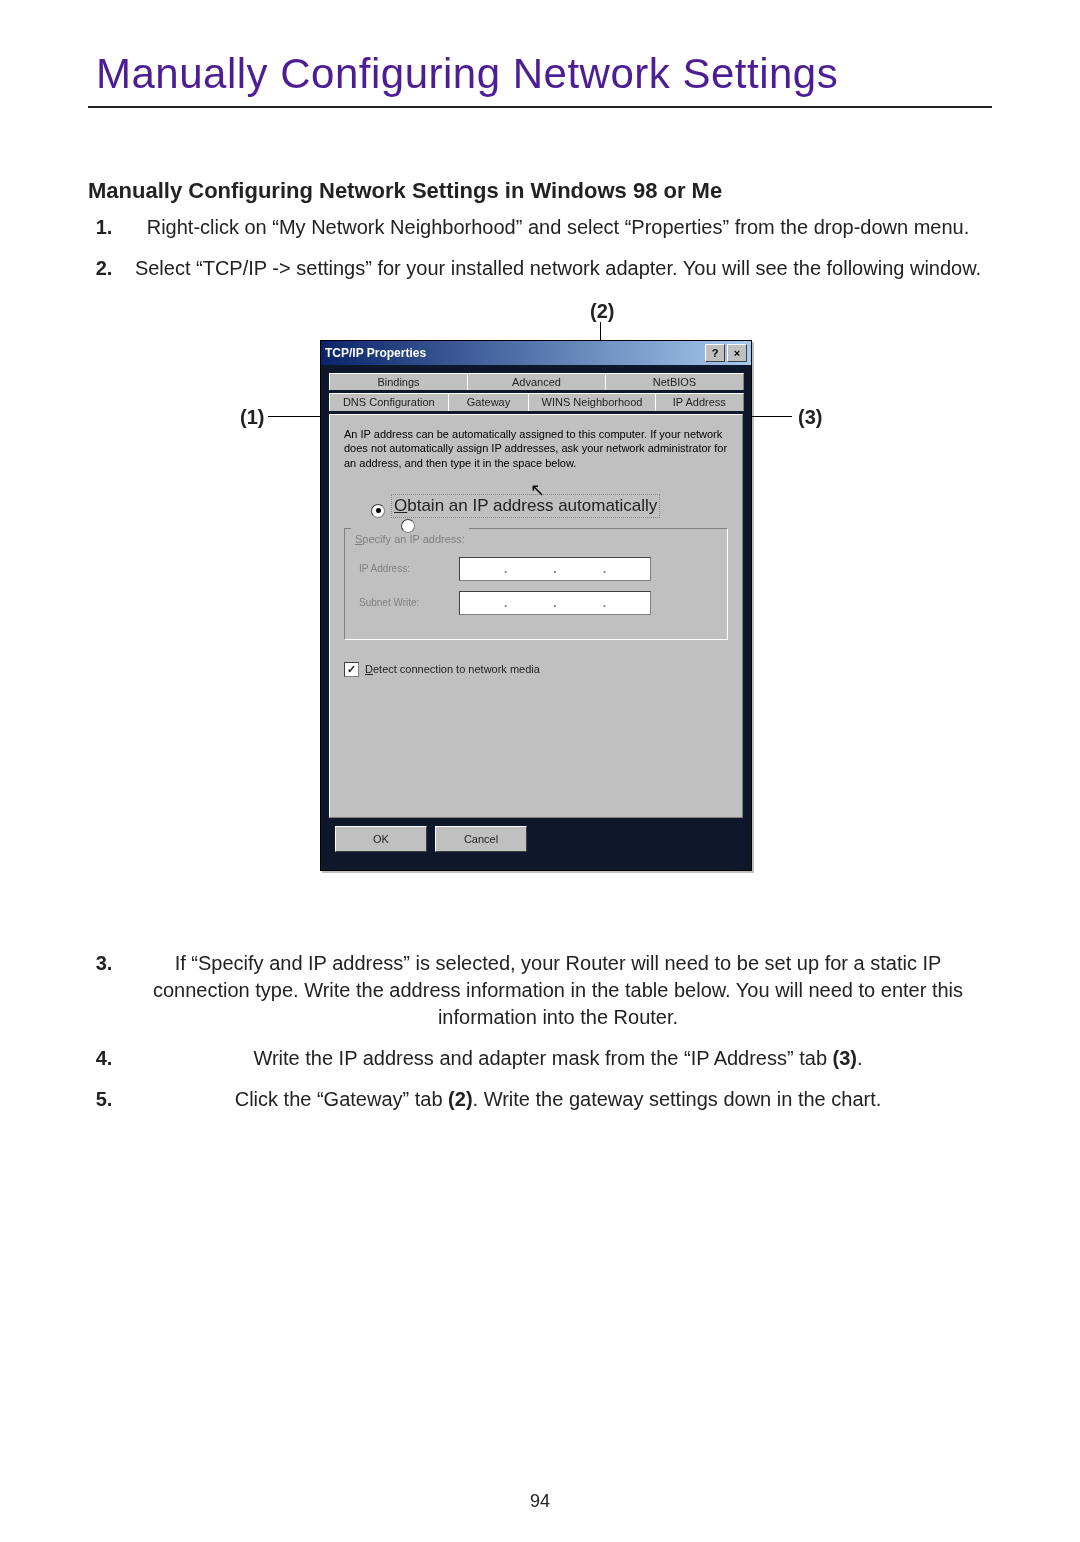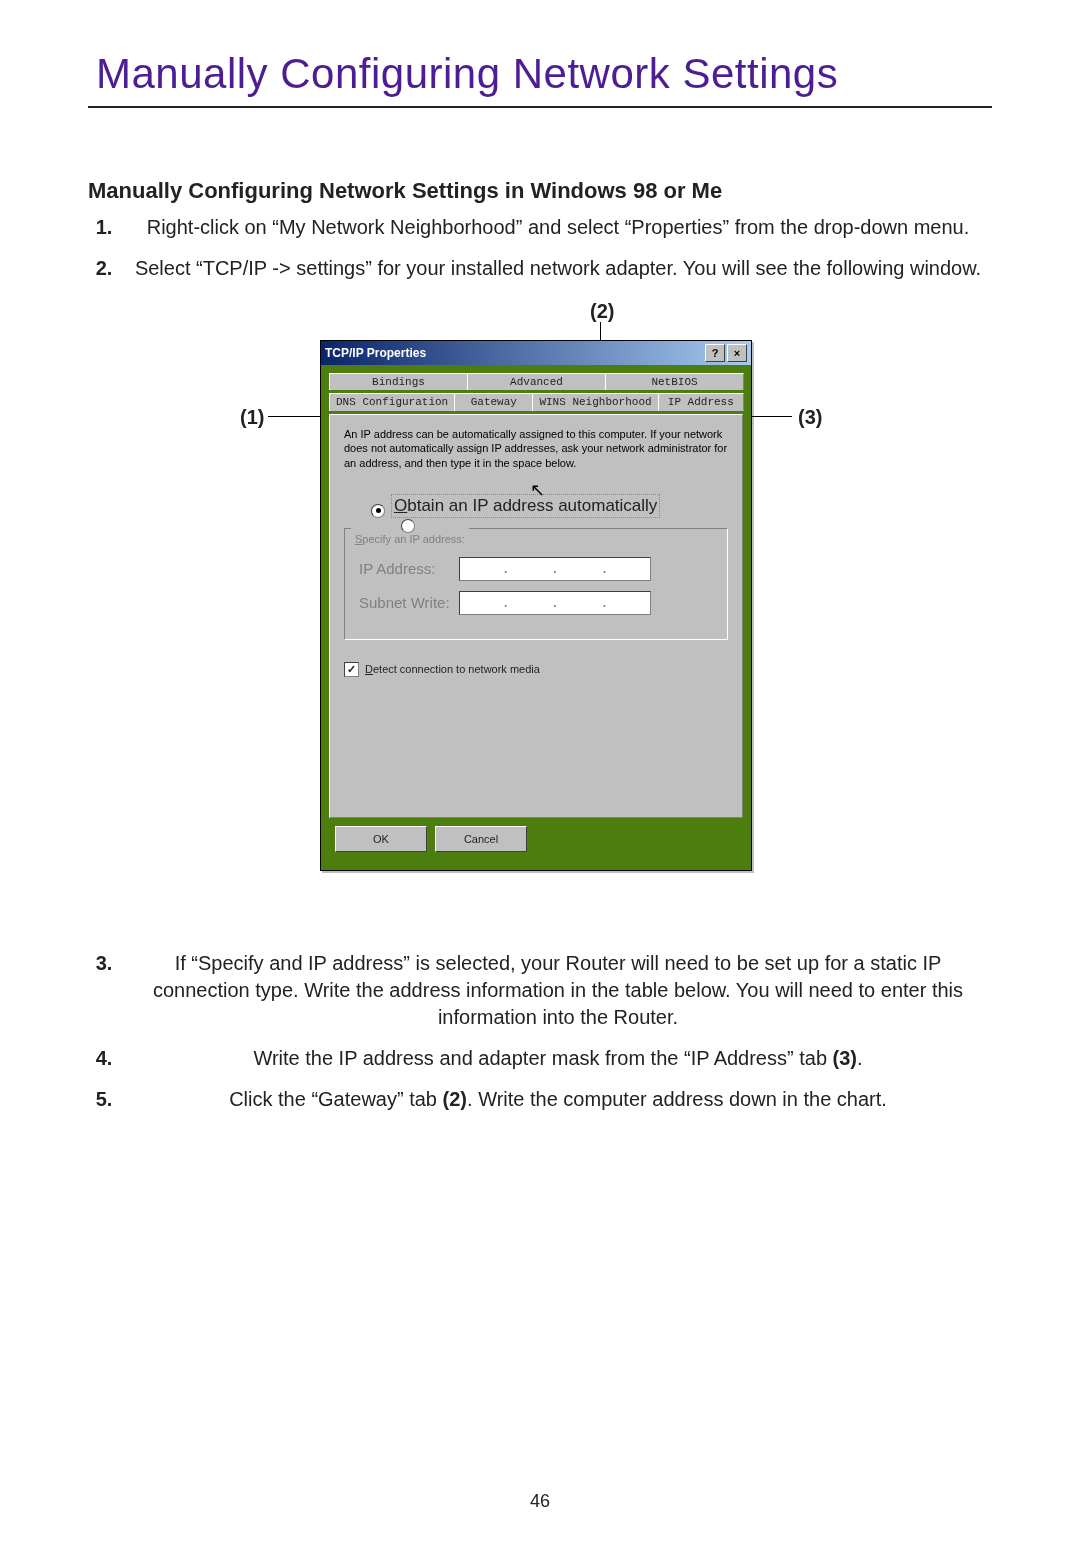--- a/index.html
+++ b/index.html
@@ -62,21 +62,21 @@
   .callout-line-v {
     position: absolute;
     border-left: 1.5px solid #000;
   }
   
   .win98 {
     position: absolute;
     left: 80px;
     top: 40px;
     width: 430px;
-    background: #4d7c0f;
+    background: #0f172a;
     border: 1px solid #000;
     box-shadow: 2px 2px 0 rgba(0,0,0,.25);
     font-family: Tahoma, Arial, sans-serif;
     font-size: 12px;
   }
   .titlebar {
     background: linear-gradient(to right, #0a246a, #a6caf0);
     color: #fff;
     font-weight: 700;
     padding: 3px 4px;
@@ -112,21 +112,20 @@
     background: #c0c0c0;
     border: 1px solid #fff;
     border-right-color:#808080;
     border-bottom: none;
     font-size: 11px;
     padding: 2px 6px;
     margin-right: -1px;
     white-space: nowrap;
     flex: 1;
     text-align: center;
-    font-family: Liberation Mono, monospace;
   }
   .tab.active {
     background:#c0c0c0;
     position: relative;
     z-index:2;
     border-bottom: 1px solid #c0c0c0;
   }
   .tabcontent {
     border: 1px solid #fff;
     border-right-color:#808080; border-bottom-color:#808080;
@@ -153,21 +152,21 @@
     position: relative;
     color:#808080;
   }
   .group .legend {
     position:absolute; top:-10px; left:6px;
     background:#c0c0c0; padding:0 4px;
     display:flex;align-items:center;font-size:11px;flex-direction:column;
   }
   .group .legend .radio-dot{margin-right:4px;}
   .field-row {display:flex;align-items:center;margin:10px 0;}
-  .field-label{width:100px;font-size:15px;color:#808080;}
+  .field-label{width:100px;font-size:10px;color:#808080;}
   .ip-input {
     width:190px;height:22px;background:#fff;
     border:1px solid #808080;border-top-color:#404040;border-left-color:#404040;
     display:flex;align-items:center;justify-content:space-evenly;
     color:#808080;font-weight:700;
   }
   .ip-input span{flex:1;text-align:center;}
   .ip-input .sep{flex:0;padding:0 2px;}
   .chk-row{display:flex;align-items:center;margin-top:22px;font-size:11px;}
   .chkbox{
@@ -289,17 +288,17 @@
     </div>
   </div>
 </div>
 
 <ol class="steps" start="3">
   <li>If “Specify and IP address” is selected, your Router will need to be set up for a static IP connection type. Write the address information in the table below. You will need to enter this information into the Router.</li>
   <li>
     <span>Write the IP address and adapter mask from the “IP Address” tab </span><strong>(3)</strong><span>.</span>
   </li>
   <li>
-    <span>Click the “Gateway” tab </span><strong>(2)</strong><span>. Write the computer address down in the chart.</span>
+    <span>Click the “Gateway” tab </span><strong>(2)</strong><span>. Write the gateway settings down in the chart.</span>
   </li>
 </ol>
 
-<div class="page-num">46</div>
+<div class="page-num">94</div>
 
 </body></html>

